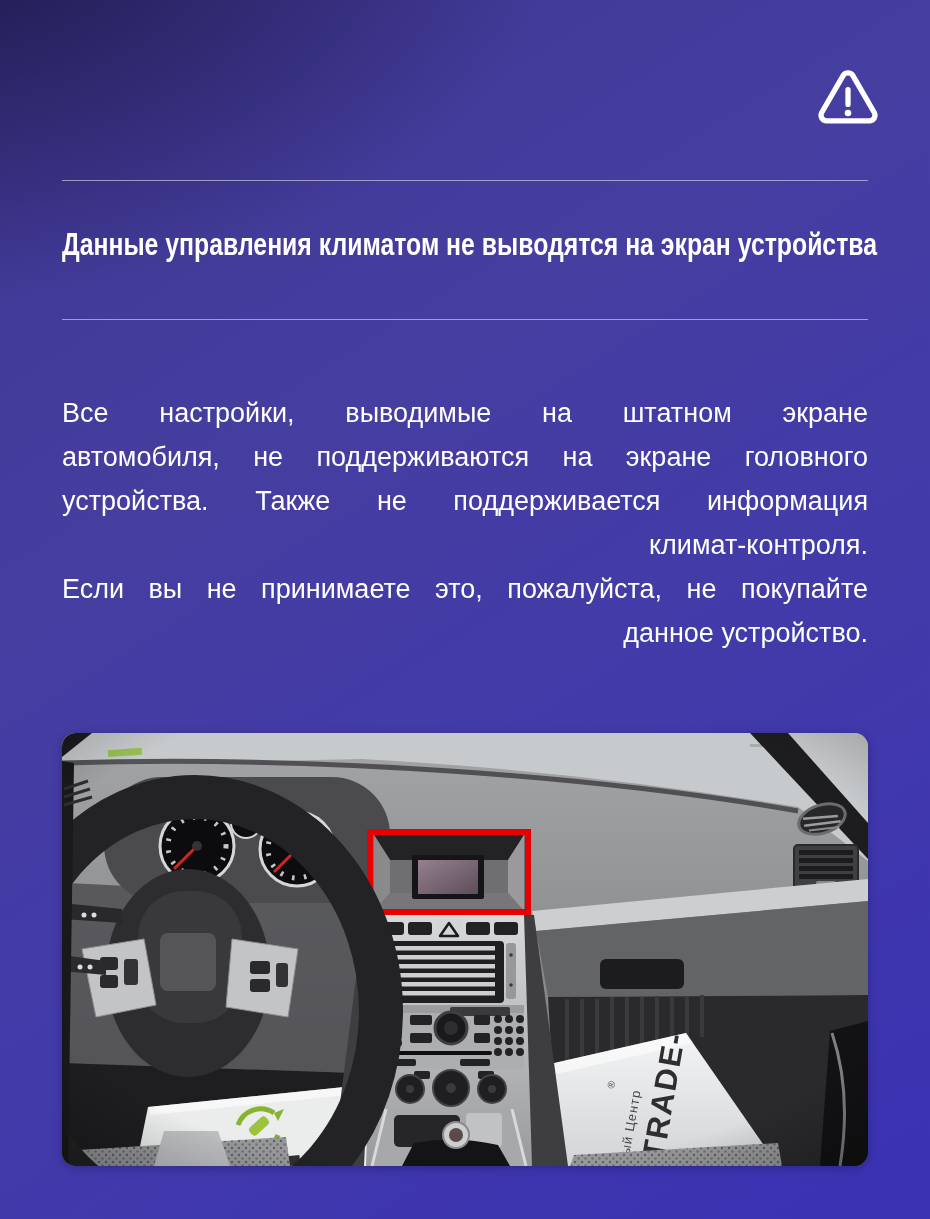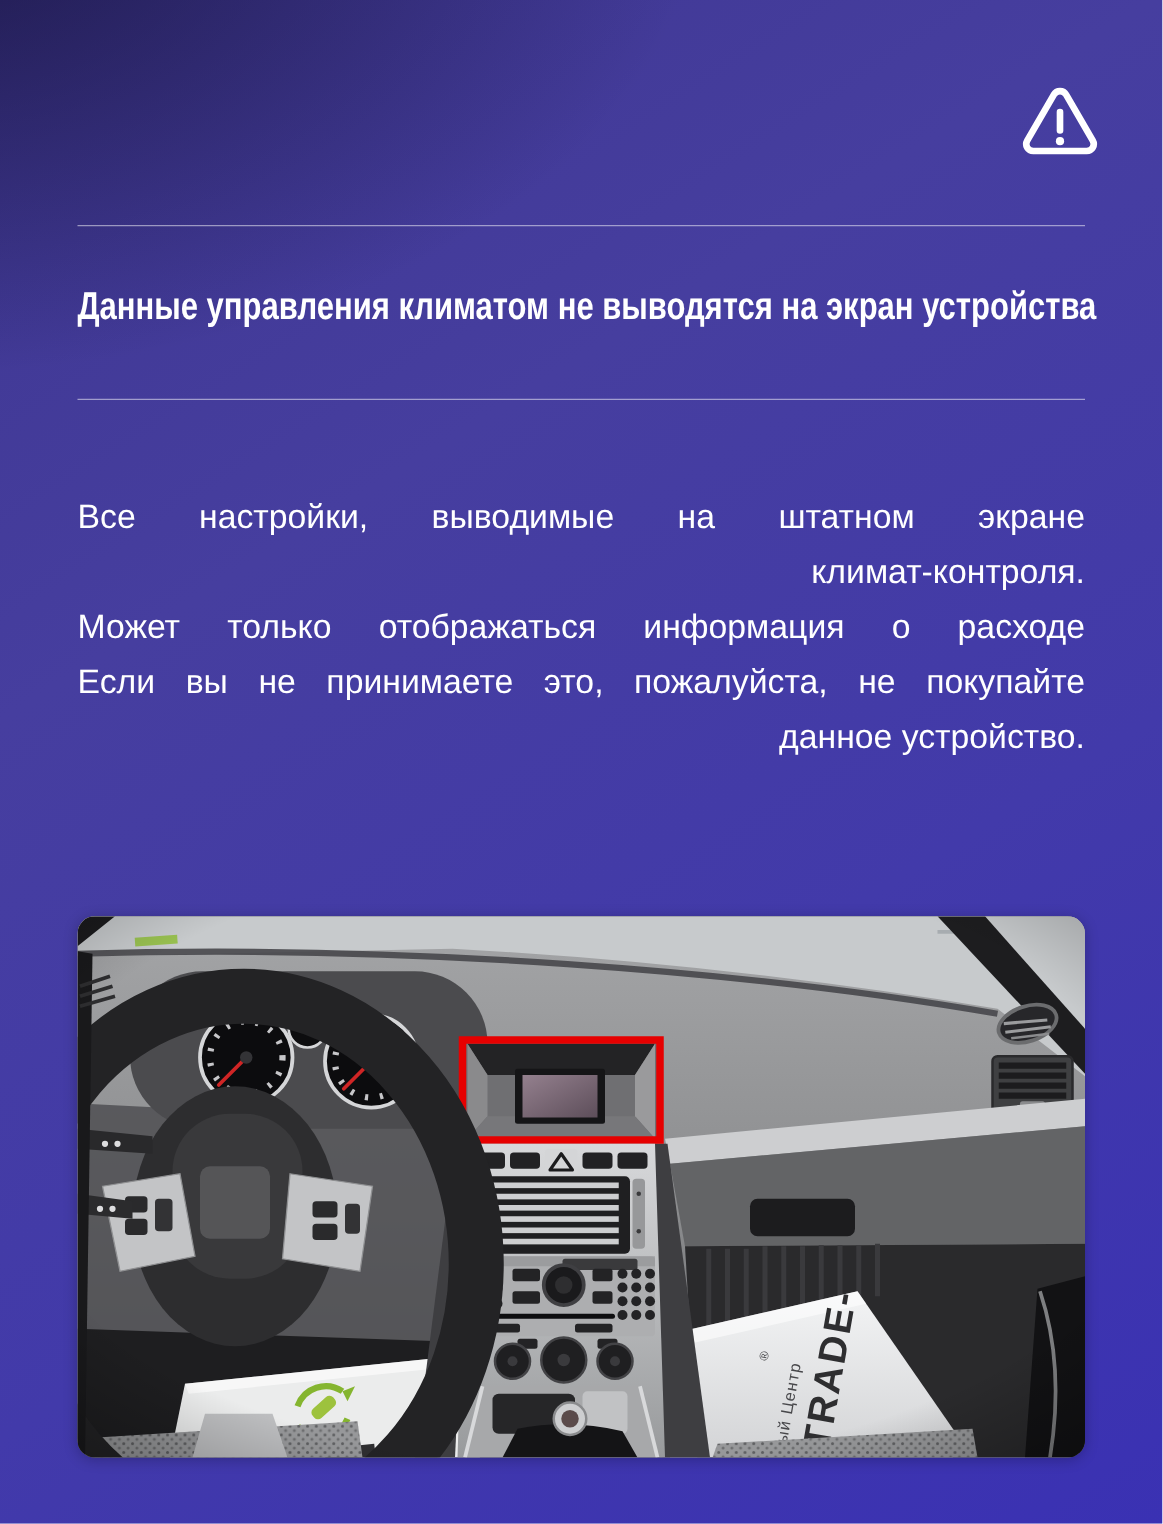--- a/index.html
+++ b/index.html
@@ -53,22 +53,23 @@
   </svg>
 
   <div class="divider d1"></div>
 
   <div class="subtitle">Данные управления климатом не выводятся на экран устройства</div>
 
   <div class="divider d2"></div>
 
   <div class="body-text">
     <div class="line j">Все настройки, выводимые на штатном экране</div>
+    <div class="line j">автомобиля, не поддерживаются на экране головного</div>
+    <div class="line j">устройства. Также не поддерживается информация</div>
     <div class="line">климат-контроля.</div>
-    <div class="line j">Может только отображаться информация о расходе</div>
     <div class="line j">Если вы не принимаете это, пожалуйста, не покупайте</div>
     <div class="line">данное устройство.</div>
   </div>
 
   <figure class="photo">
     <svg viewBox="0 0 806 433">
       <defs>
         <linearGradient id="dashG" x1="0" y1="0" x2="0" y2="1">
           <stop offset="0" stop-color="#a4a5a7"></stop>
             <stop offset="0.55" stop-color="#8b8c8e"></stop>

